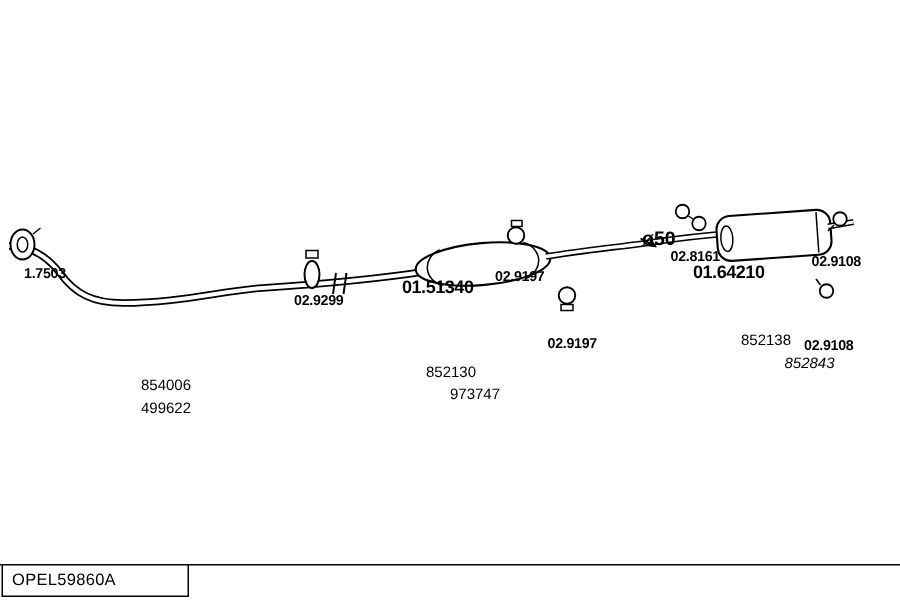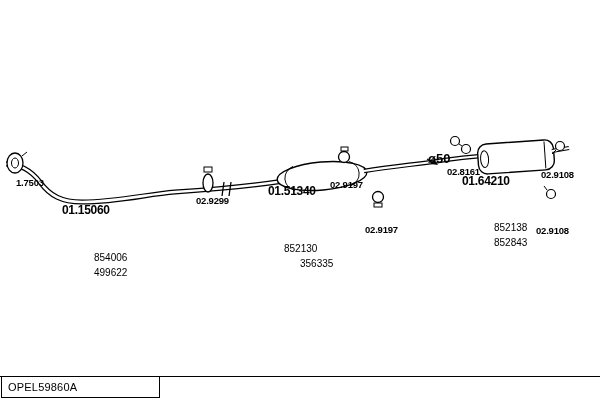--- a/index.html
+++ b/index.html
@@ -5,21 +5,21 @@
   * { margin:0; padding:0; box-sizing:border-box; }
   html,body { background:#fff; }
   body { font-family:"Liberation Sans", sans-serif; color:#000; }
   .canvas { position:relative; width:600px; height:400px; background:#fff; overflow:hidden; }
   .art { position:absolute; left:0; top:0; }
   .lbl  { position:absolute; font-size:9.5px; font-weight:bold; white-space:nowrap; letter-spacing:-0.2px;margin-top:43px; }
   .code { position:absolute; font-size:12px; font-weight:bold; white-space:nowrap; letter-spacing:-0.3px; }
   .part { position:absolute; font-size:10px; font-weight:normal; white-space:nowrap;margin-top:30px; }
   .note { position:absolute; font-size:13px; font-weight:bold; white-space:nowrap; }
   .footer-line { position:absolute; left:0; top:376px; width:600px; border-top:1.5px solid #000; }
-  .footer-box  { position:absolute; left:1px; top:376px; width:159px; height:22px; border:1.5px solid #000; background:#fff; display:flex; align-items:center; }
+  .footer-box  { position:absolute; left:1px; top:376px; width:125px; height:22px; border:1.5px solid #000; background:#fff; display:flex; align-items:center; }
   .footer-box span { font-size:11px; font-weight:normal; padding-left:6px; letter-spacing:0.2px; }
 </style>
 </head>
 <body>
 
 <div class="canvas">
 
   <svg class="art" width="600" height="400" viewBox="0 0 600 400">
 
     <g>
@@ -99,30 +99,29 @@
 
   <span class="lbl" style="left:16px;  top:134px;">1.7503</span>
   <span class="lbl" style="left:196px; top:152px;">02.9299</span>
   <span class="lbl" style="left:330px; top:136px;">02.9197</span>
   <span class="lbl" style="left:365px; top:181px;">02.9197</span>
   <span class="note" style="left:428px; top:151px;">ø50</span>
   <span class="lbl" style="left:447px; top:123px;">02.8161</span>
   <span class="lbl" style="left:541px; top:126px;">02.9108</span>
   <span class="lbl" style="left:536px; top:182px;">02.9108</span>
 
-  <span class="code" style="left:62px; top:203px;">01.15060</span>
   <span class="part" style="left:94px; top:222px;">854006</span>
   <span class="part" style="left:94px; top:237px;">499622</span>
 
   <span class="code" style="left:268px; top:184px;">01.51340</span>
   <span class="part" style="left:284px; top:213px;text-align:right;">852130</span>
-  <span class="part" style="left:300px; top:228px;">356335</span>
+  <span class="part" style="left:300px; top:228px;">973747</span>
 
   <span class="code" style="left:462px; top:174px;">01.64210</span>
   <span class="part" style="left:494px; top:192px;">852138</span>
-  <span class="part" style="left:494px; top:207px;">852843</span>
+  <span class="part" style="left:523px; top:207px;font-style:italic;">852843</span>
 
   <div class="footer-line"></div>
   <div class="footer-box">
     <span>OPEL59860A</span>
   </div>
 
 </div>
 
 </body></html>

